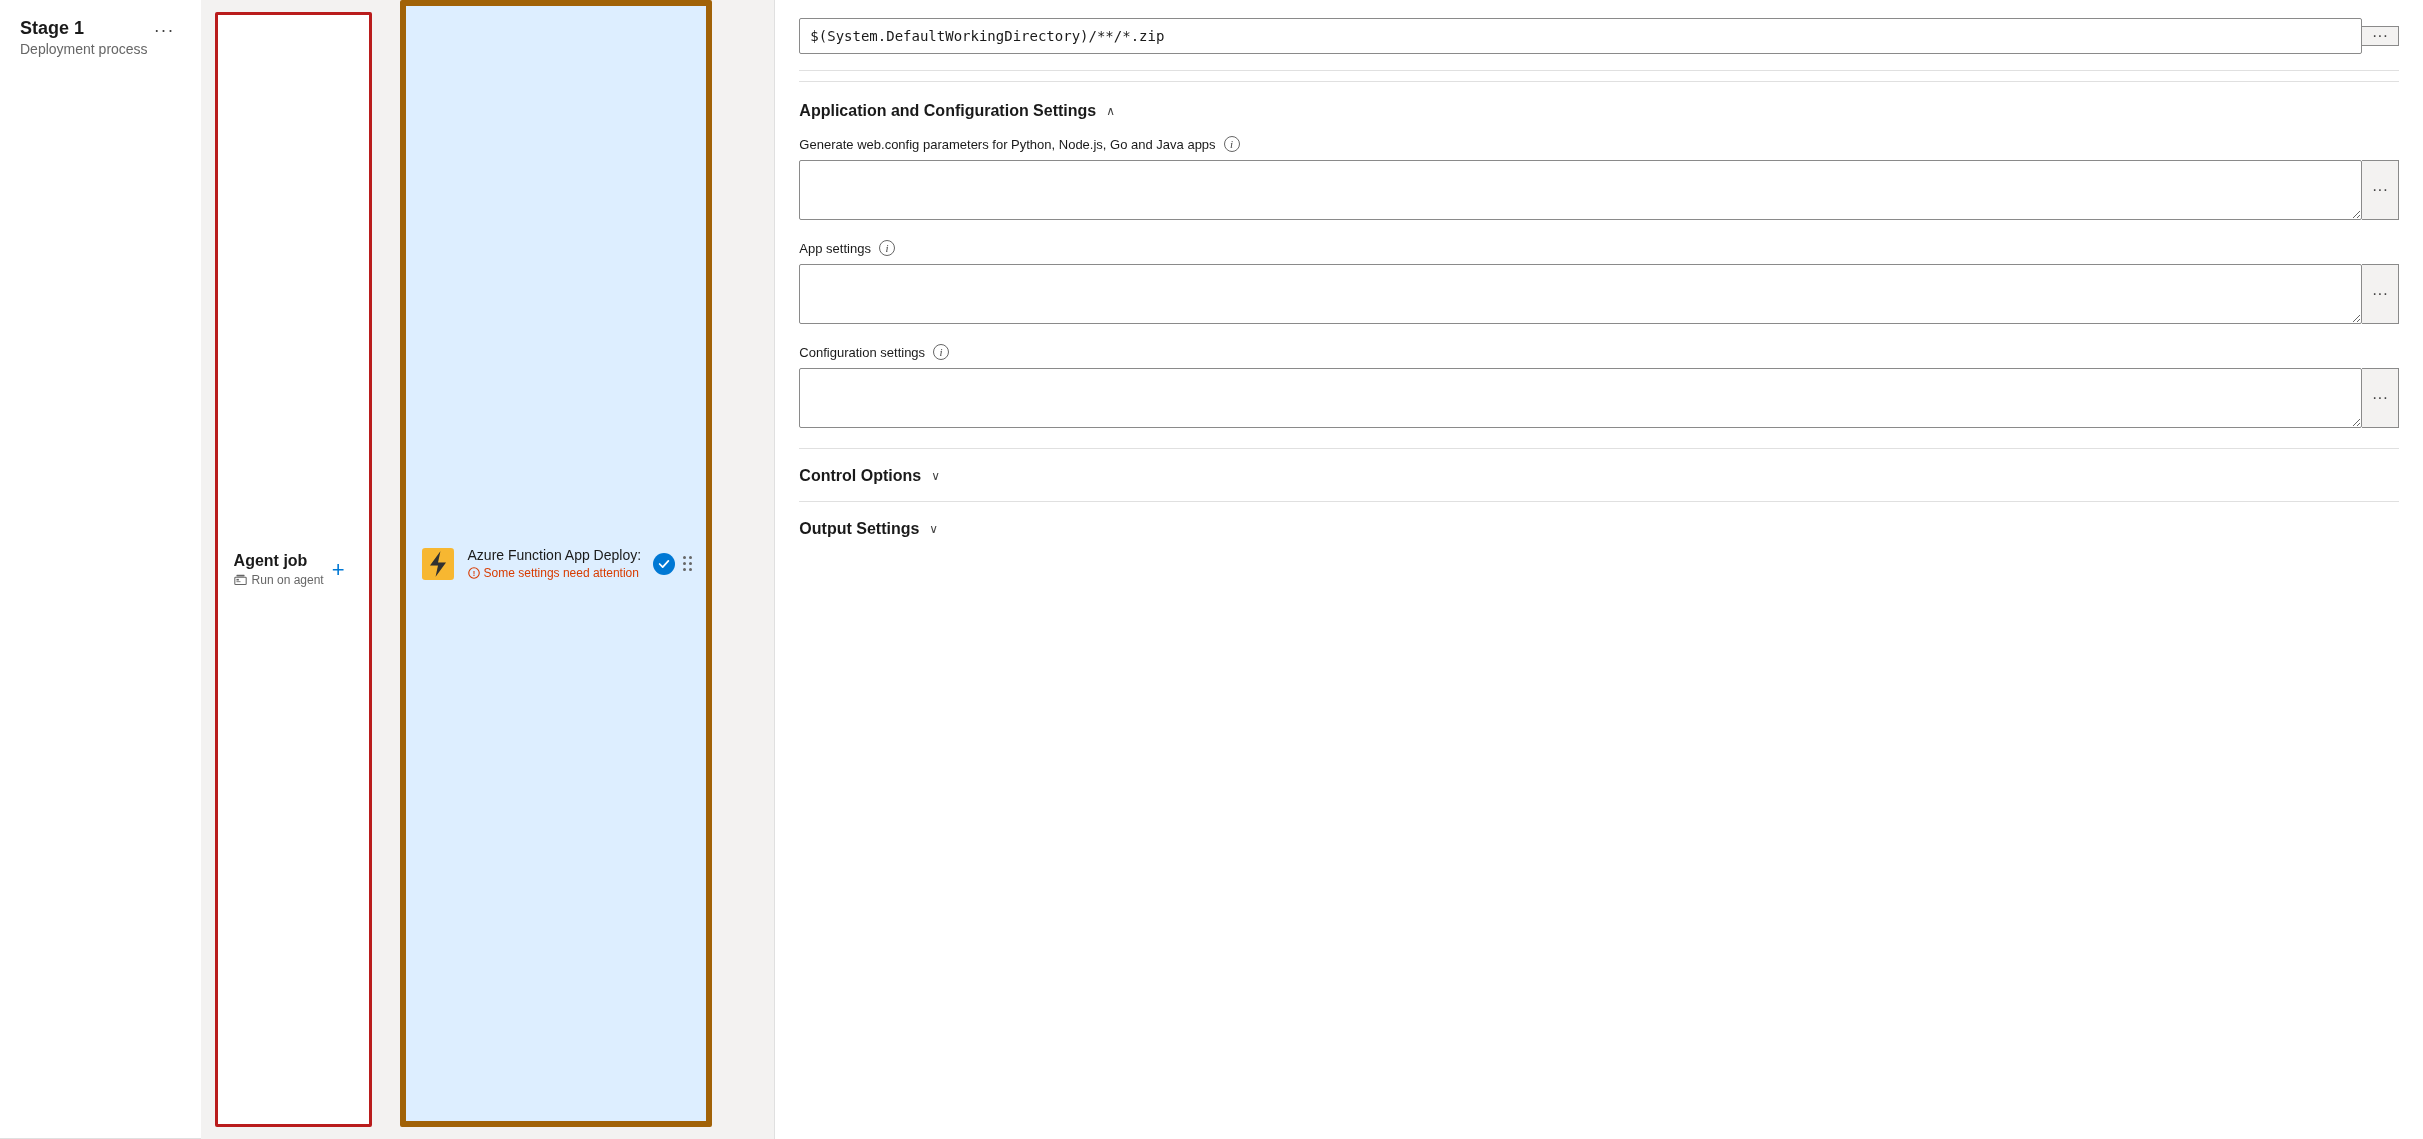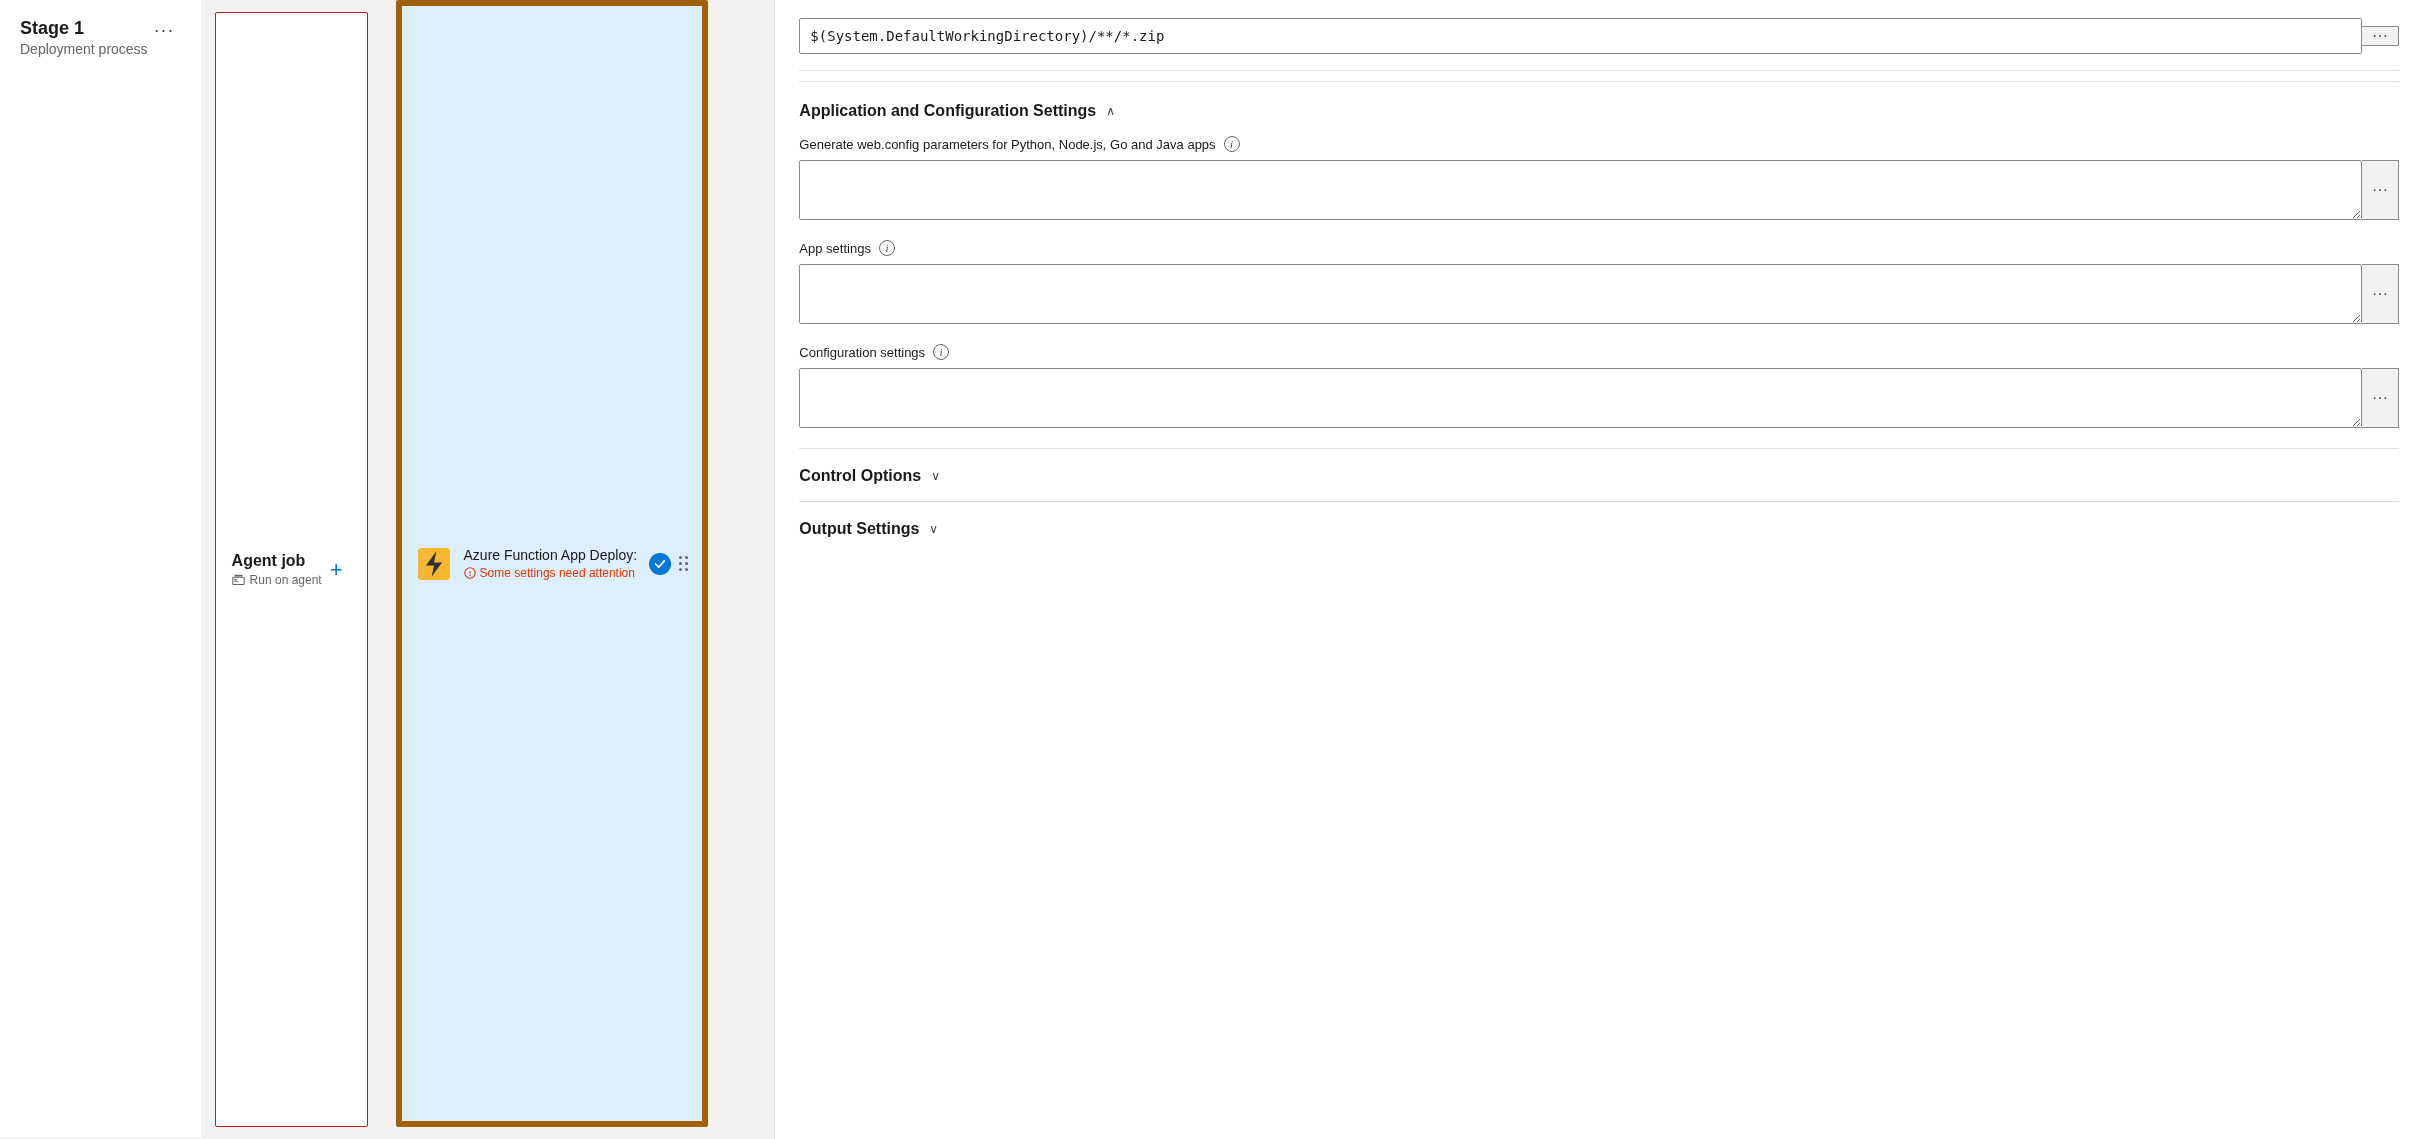--- a/index.html
+++ b/index.html
@@ -54,21 +54,21 @@
     }
 
     .agent-job-section {
       background: #ffffff;
       margin: 12px 14px;
       border-radius: 2px;
       padding: 14px 16px;
       display: flex;
       justify-content: space-between;
       align-items: center;
-      border: 1px solid #b91c1c;
+      border: 3px solid #b91c1c;
     }
 
     .agent-job-info .agent-job-title {
       font-size: 16px;
       font-weight: 600;
       color: #1a1a1a;
     }
 
     .agent-job-info .agent-job-subtitle {
       font-size: 12px;

